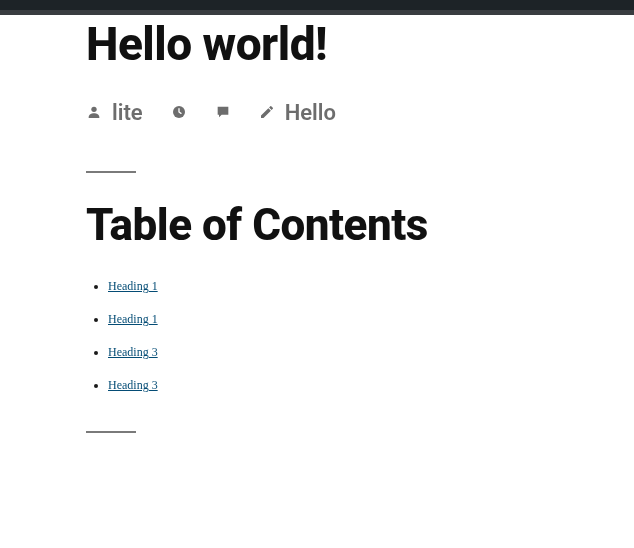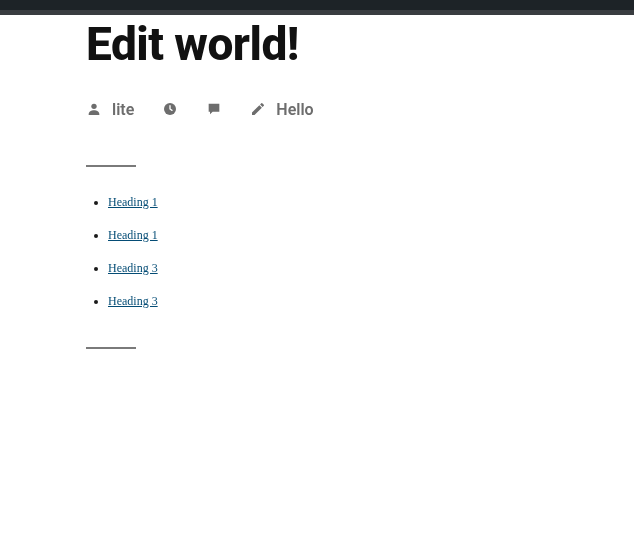--- a/index.html
+++ b/index.html
@@ -37,21 +37,21 @@
     margin: 10px 0 30px 0;
     letter-spacing: -0.5px;
     color: #111;
   }
   .meta {
     display: flex;
     flex-wrap: wrap;
     align-items: center;
     gap: 28px;
     color: #6d6d6d;
-    font-size: 16px;
+    font-size: 22px;
     font-weight: 600;
     margin-bottom: 46px;
   }
   .meta-item {
     display: inline-flex;
     align-items: center;
     gap: 10px;
     white-space: nowrap;
   }
   .meta-item svg {
@@ -95,21 +95,21 @@
   }
 </style>
 </head>
 <body>
 
 <div class="viewport">
   <div class="admin-bar"></div>
   <div class="admin-strip"></div>
 
   <div class="content">
-    <h1 class="title">Edit world!</h1>
+    <h1 class="title">Hello world!</h1>
 
     <div class="meta">
       <span class="meta-item">
         <span>
           <svg viewBox="0 0 24 24" fill="#6d6d6d">
               <circle cx="12" cy="8" r="4"></circle>
               <path d="M4 20c0-4 4-6 8-6s8 2 8 6v1H4v-1z"></path>
             </svg>
         </span>
         <span>lite</span>
@@ -137,20 +137,21 @@
           <svg viewBox="0 0 24 24" fill="#6d6d6d">
               <path d="M3 17.25V21h3.75L17.81 9.94l-3.75-3.75L3 17.25zM20.71 7.04a1 1 0 0 0 0-1.41l-2.34-2.34a1 1 0 0 0-1.41 0l-1.83 1.83 3.75 3.75 1.83-1.83z"></path>
             </svg>
         </span>
         <span>Hello</span>
       </span>
     </div>
 
     <hr class="hr">
 
+    <h2 class="toc">Table of Contents</h2>
 
     <ul class="toc-list">
       <li><a href="#">Heading 1</a></li>
       <li><a href="#">Heading 1</a></li>
       <li><a href="#">Heading 3</a></li>
       <li><a href="#">Heading 3</a></li>
     </ul>
 
     <hr class="hr2">
   </div>

